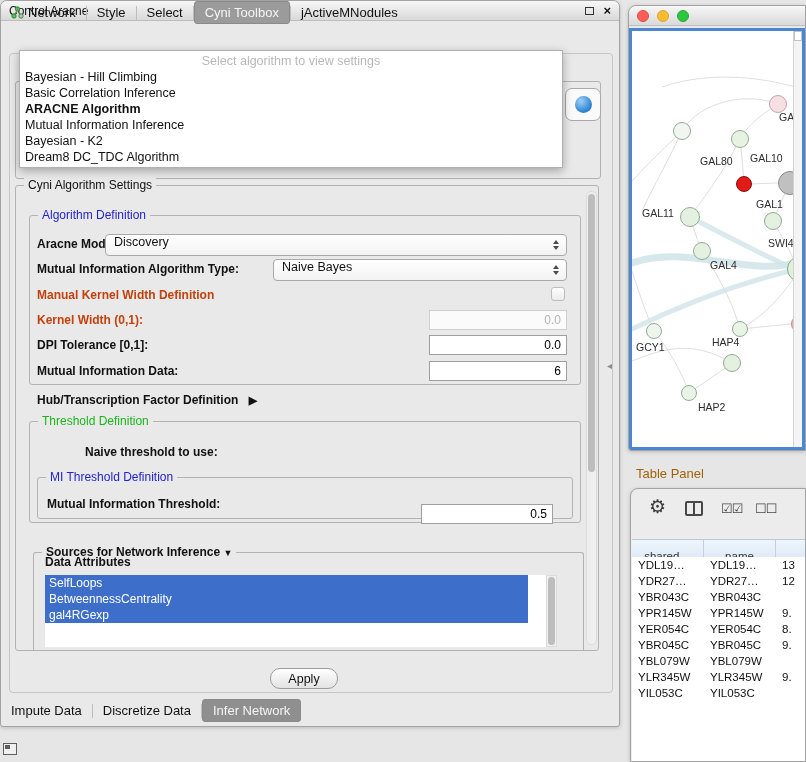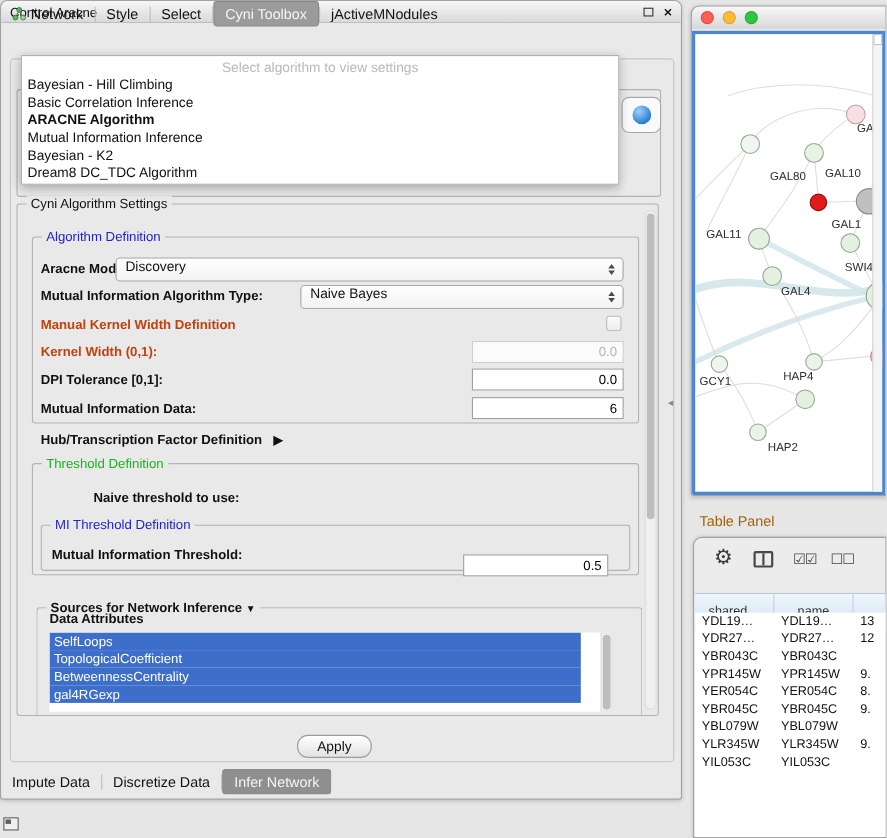--- a/index.html
+++ b/index.html
@@ -208,21 +208,20 @@
     <div class="grp" style="left:32px;top:551px;width:551px;height:99px;border-bottom:none;border-radius:3px 3px 0 0">
       <span class="leg" style="font-weight:bold">
         <span>Sources for Network Inference</span>
         <span style="font-size:9px">▼</span>
       </span>
     </div>
     <span class="lbl" style="left:44px;top:554px">Data Attributes</span>
 
     <div class="attr-list" style="left:44px;top:574px;width:512px;height:72px">
       <div class="attr-row">SelfLoops</div>
-      <div class="attr-row">TopologicalCoefficient</div>
       <div class="attr-row">BetweennessCentrality</div>
       <div class="attr-row">gal4RGexp</div>
       <div class="vtrack" style="right:0;top:0;width:11px;height:72px;border-radius:0">
         <div class="vthumb" style="top:1px;height:68px"></div>
       </div>
     </div>
 
     <div class="apply-btn" style="left:269px;top:667px;width:68px">
       <span>Apply</span>
     </div>

